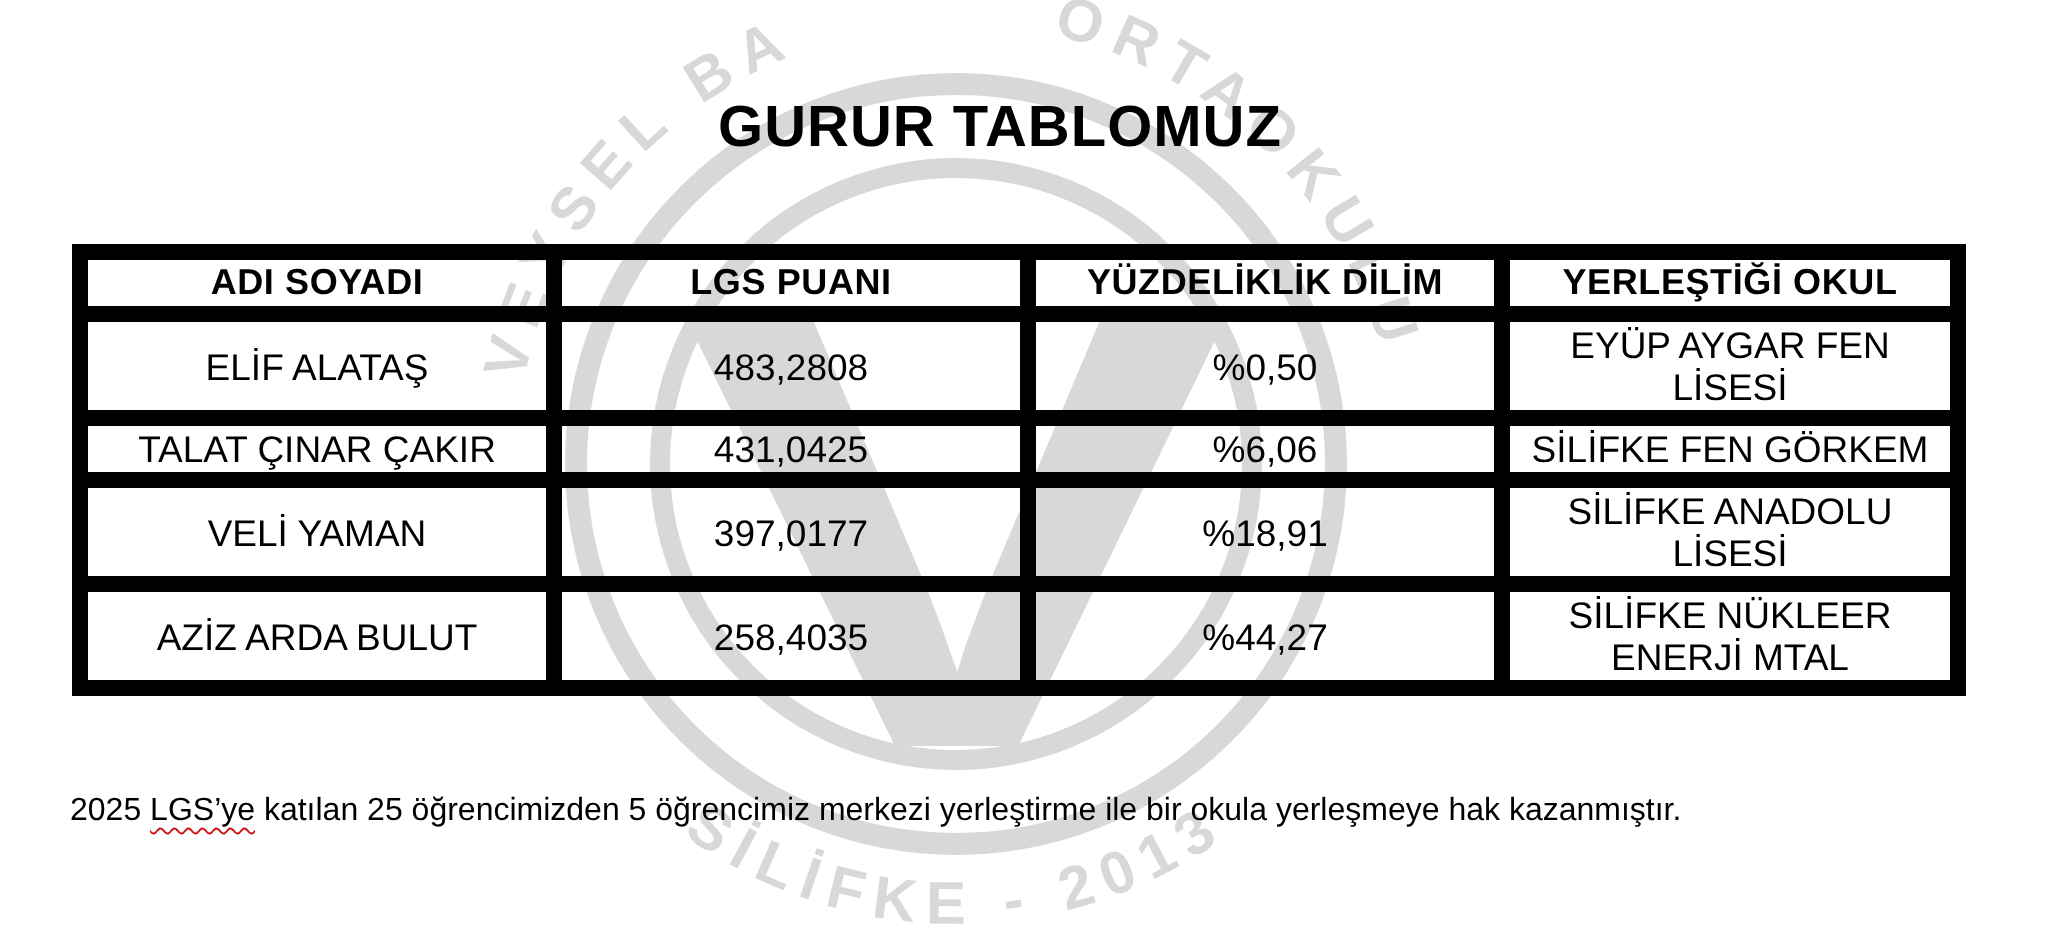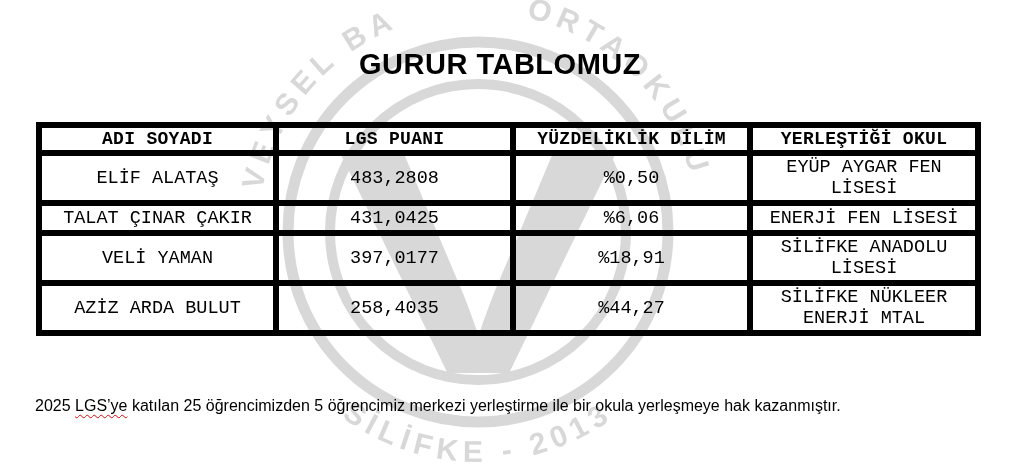--- a/index.html
+++ b/index.html
@@ -30,22 +30,22 @@
   table.results {
     position: absolute; left: 36px; top: 122px; width: 939px;
     border-collapse: collapse; table-layout: fixed;
     font-size: 18px; color: #000; background: transparent;
   }
   table.results col.c1 { width: 237px; }
   table.results col.c2 { width: 237px; }
   table.results col.c3 { width: 237px; }
   table.results col.c4 { width: 228px; }
   table.results th, table.results td {
-    border: 6px solid #000000; text-align: center; vertical-align: middle;
-    padding: 1px 4px; background: transparent; font-family: Liberation Mono, monospace;
+    border: 8px solid #000000; text-align: center; vertical-align: middle;
+    padding: 1px 4px; background: transparent;
   }
   table.results th { height: 26px; font-size: 18px; font-weight: bold; letter-spacing: 0.3px; }
   table.results td { height: 30px; white-space: pre-line; line-height: 21px; font-size: 18.5px; }
 
   .footer {
     position: absolute; left: 35px; top: 393px; width: 965px;
     font-size: 16px; line-height: 25.5px; color: #000;
   }
   .misspell {
     text-decoration-line: underline;
@@ -100,21 +100,21 @@
           <td>ELİF ALATAŞ</td>
           <td>483,2808</td>
           <td>%0,50</td>
           <td>EYÜP AYGAR FEN
 LİSESİ</td>
         </tr>
         <tr>
           <td>TALAT ÇINAR ÇAKIR</td>
           <td>431,0425</td>
           <td>%6,06</td>
-          <td>ENERJİ FEN LİSESİ</td>
+          <td>SİLİFKE FEN GÖRKEM</td>
         </tr>
         <tr>
           <td>VELİ YAMAN</td>
           <td>397,0177</td>
           <td>%18,91</td>
           <td>SİLİFKE ANADOLU
 LİSESİ</td>
         </tr>
         <tr>
           <td>AZİZ ARDA BULUT</td>

